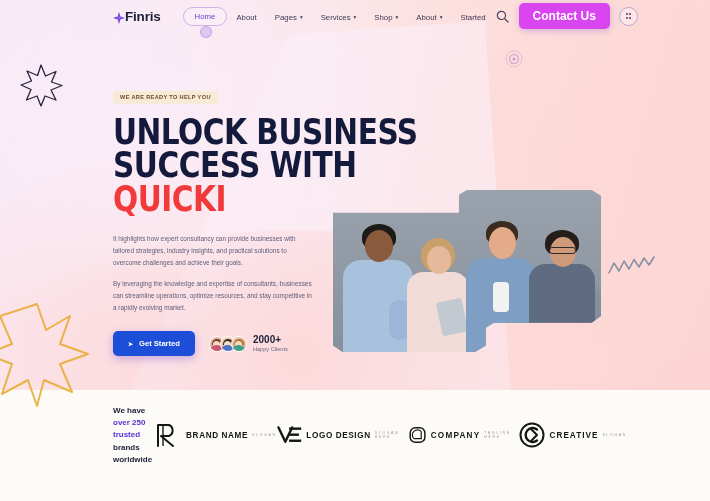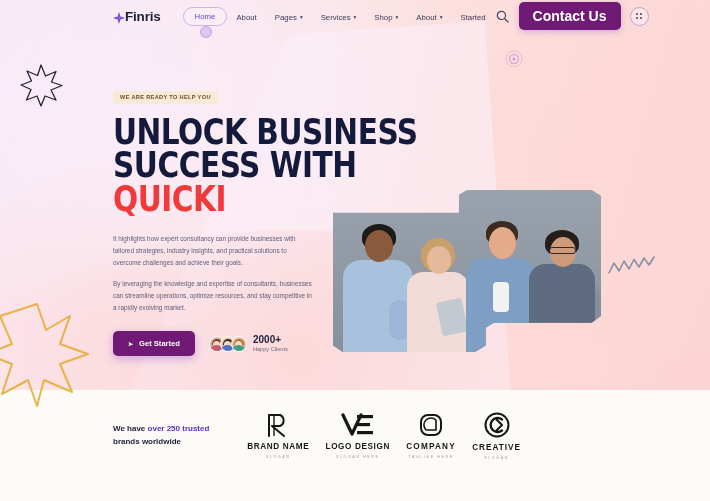--- a/index.html
+++ b/index.html
@@ -68,21 +68,21 @@
   .menu-item.active::after{
     content:""; position:absolute; left:50%; top:100%; margin-left:-5px; margin-top:1px;
     width:10px; height:10px; border-radius:50%;
     background:rgba(170,140,230,.35); border:1px solid rgba(150,115,220,.45);
   }
   .caret{ font-size:5.5px; line-height:1; position:relative; top:.5px; }
 
   .nav-right{ margin-left:auto; display:flex; align-items:center; gap:9px; margin-right:112px; }
   .search-btn{ width:15px; height:15px; display:flex; align-items:center; justify-content:center; cursor:pointer; }
   .contact-btn{
-    background:#701a75; color:#fff; font-size:14px; font-weight:600;
+    background:#d946ef; color:#fff; font-size:12px; font-weight:600;
     padding:6px 14px; border-radius:5px; white-space:nowrap; cursor:pointer;
     box-shadow:0 2px 6px rgba(91,47,214,.25);
   }
   .grid-btn{
     width:19px; height:19px; border-radius:50%; border:1px solid #b9a8d8;
     display:flex; align-items:center; justify-content:center; cursor:pointer;
     background:rgba(255,255,255,.35);
   }
   .grid-dots{ display:grid; grid-template-columns:repeat(2,2px); gap:1.6px; }
   .grid-dots i{ width:2px; height:2px; border-radius:50%; background:#4b3a72; display:block; }
@@ -110,21 +110,21 @@
   }
   .headline .accent{ color:#f23a3a; display:block; }
   .para{
     margin-top:16px; width:200px;
     font-size:6.4px; line-height:1.85; color:#5f5d77;
   }
   .para + .para{ margin-top:9px; }
 
   .cta-row{ margin-top:18px; display:flex; align-items:center; gap:14px; }
   .btn-start{
-    background:#701a75; color:#fff; font-size:7.6px; font-weight:600;
+    background:#1d4ed8; color:#fff; font-size:7.6px; font-weight:600;
     padding:8px 15px; border-radius:5px; display:flex; align-items:center; gap:6px;
     cursor:pointer; box-shadow:0 3px 8px rgba(91,47,214,.3);
   }
   .btn-start .arw{ font-size:6px; }
   .clients{ display:flex; align-items:center; gap:6px; }
   .avatars{ display:flex; }
   .av{
     width:16px; height:16px; border-radius:50%; border:1.4px solid #fff;
     margin-left:-5px; position:relative; overflow:hidden;
   }
@@ -196,21 +196,21 @@
     background:#fdfbf7;
     display:flex; align-items:center;
   }
   .brands-inner{
     width:634px; padding:0 113px 0 113px;
     display:flex; align-items:center; justify-content:space-between;
     position:relative; top:-10px;
   }
   .brands-text{ font-size:8px; line-height:1.55; color:#1b1f3b; font-weight:700; width:118px; }
   .brands-text .hl{ color:#5b2fd6; }
-  .logo-item{ display:flex; flex-direction:column; align-items:center; gap:4px; }
+  .logo-item{ display:flex; flex-direction:row; align-items:center; gap:4px; }
   .logo-name{ font-size:8.2px; font-weight:700; letter-spacing:.6px; color:#171717; white-space:nowrap; }
   .logo-slogan{ font-size:3.6px; letter-spacing:1.6px; color:#9a9a9a; text-transform:uppercase; }
   .logo-com .logo-name{ letter-spacing:1.2px; }
   .logo-creative .logo-name{ letter-spacing:1px; }
 </style>
 </head>
 <body>
 
 <div id="page">
 

